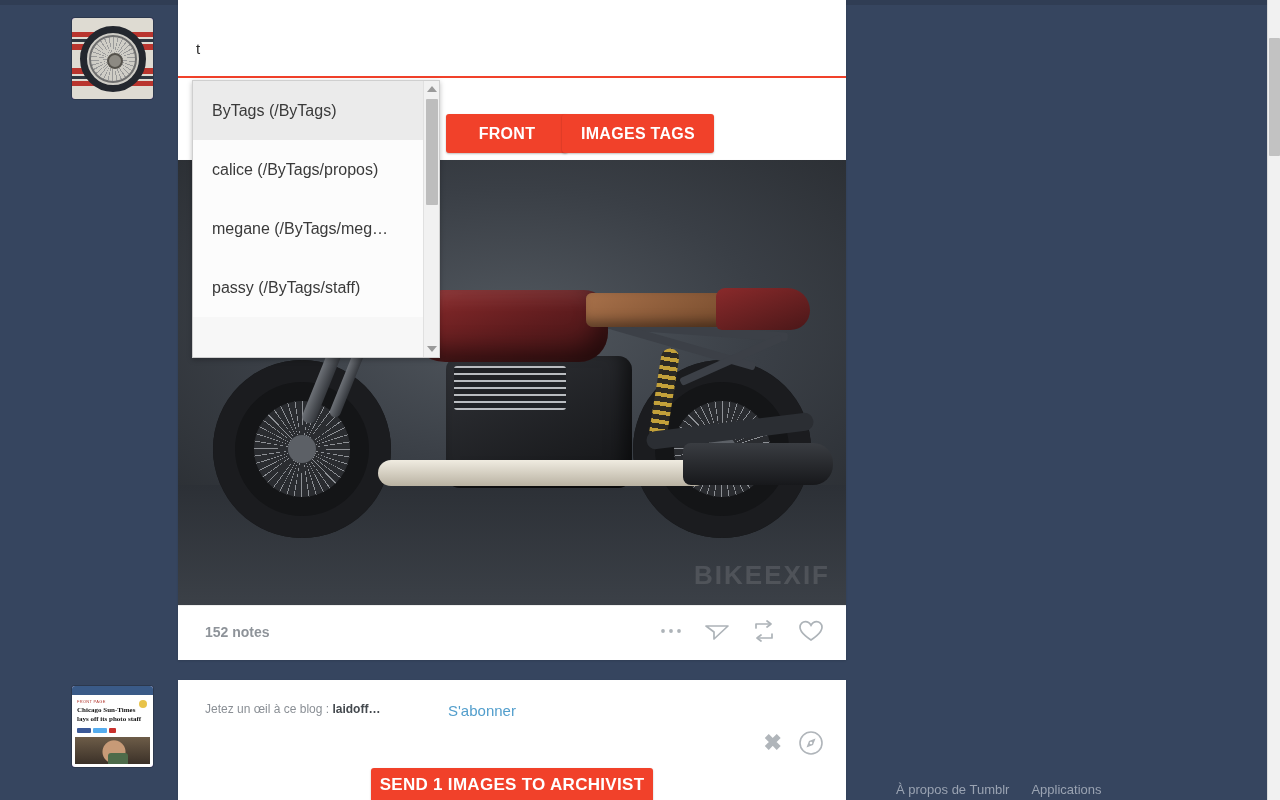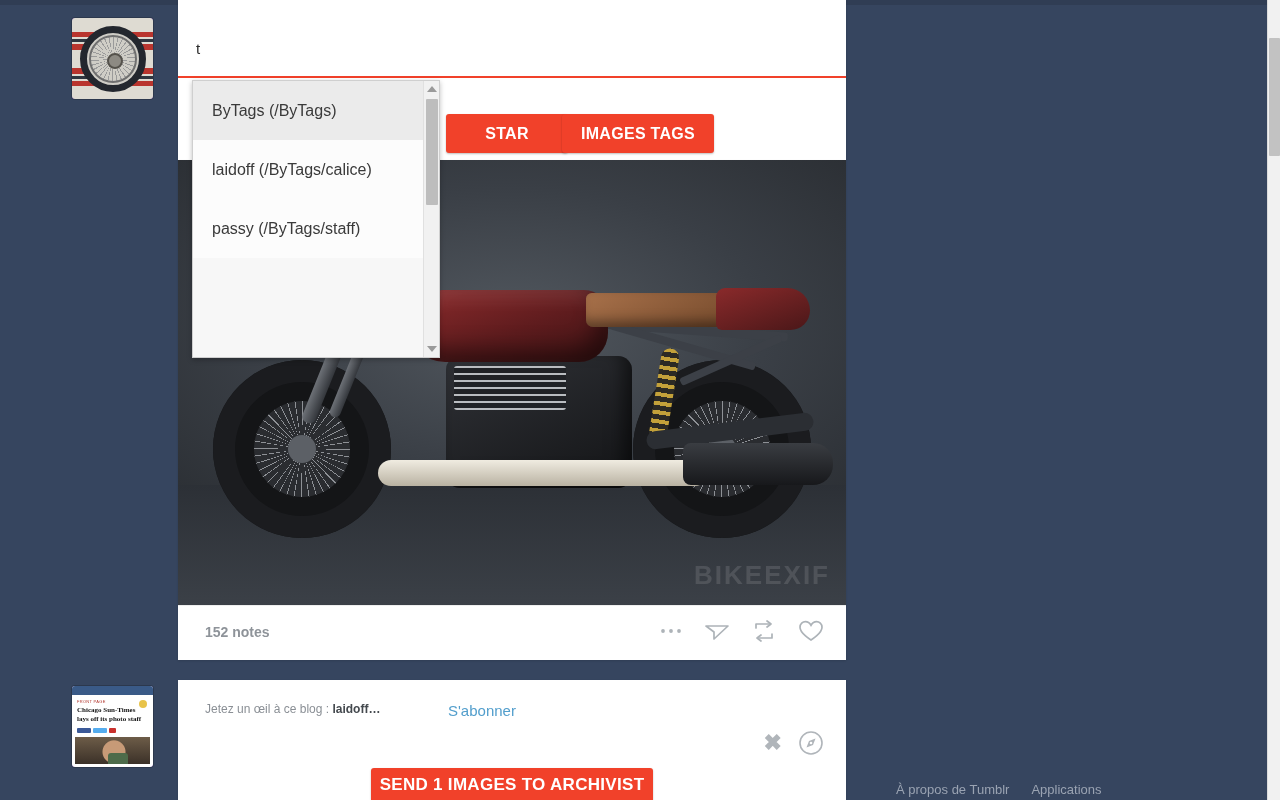--- a/index.html
+++ b/index.html
@@ -330,29 +330,30 @@
     </div>
   </div>
 
   <div class="composer card">
     <div class="tag-input-wrap">
       <input class="tag-input" type="text" value="t" style="">
     </div>
     <div class="tag-underline"></div>
 
     <div class="composer-actions">
-      <button class="btn btn-star">STAR</button>
+      <button class="btn btn-star">FRONT</button>
       <button class="btn btn-refresh">IMAGES TAGS</button>
     </div>
   </div>
 
   <div class="dropdown">
     <div class="dd-list">
       <div class="dd-item sel">ByTags (/ByTags)</div>
-      <div class="dd-item">laidoff (/ByTags/calice)</div>
+      <div class="dd-item">calice (/ByTags/propos)</div>
+      <div class="dd-item">megane (/ByTags/meg…</div>
       <div class="dd-item">passy (/ByTags/staff)</div>
     </div>
     <div class="dd-scroll">
       <div class="arrow up"></div>
       <div class="thumb"></div>
       <div class="arrow down"></div>
     </div>
   </div>
 
   <div class="photo-post card">

